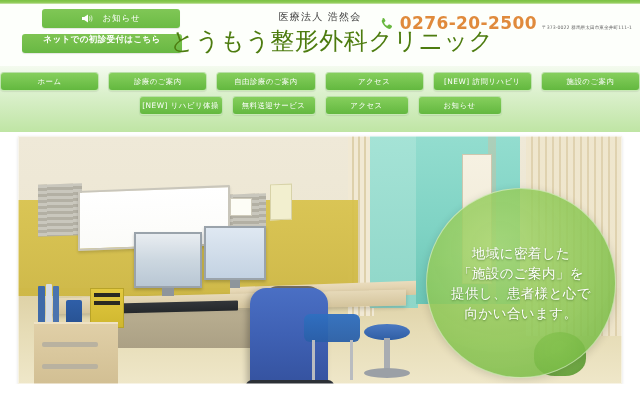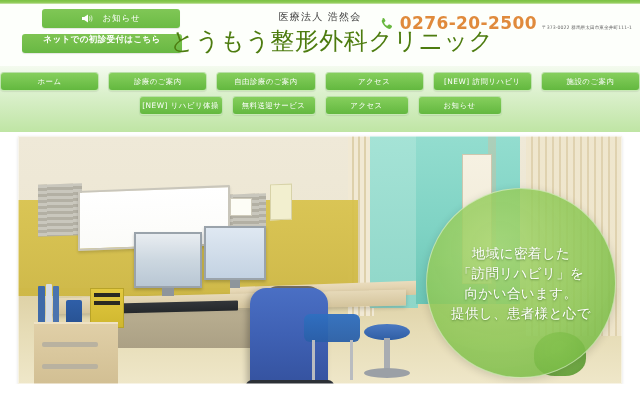--- a/index.html
+++ b/index.html
@@ -633,23 +633,23 @@
     <div class="pchair-leg pl2"></div>
     <div class="stool-top"></div>
     <div class="stool-pole"></div>
     <div class="stool-base"></div>
 
     <div class="plant"></div>
 
     <div class="circle">
       <div class="circle-txt">
         <span>地域に密着した</span>
-        <span>「訪問リハビリ」を</span>
+        <span>「施設のご案内」を</span>
+        <span>提供し、患者様と心で</span>
         <span>向かい合います。</span>
-        <span>提供し、患者様と心で</span>
       </div>
     </div>
 
     <div class="hero-edge"></div>
   </div>
 
   <div class="bottom-gutter"></div>
 
 </div>
 

